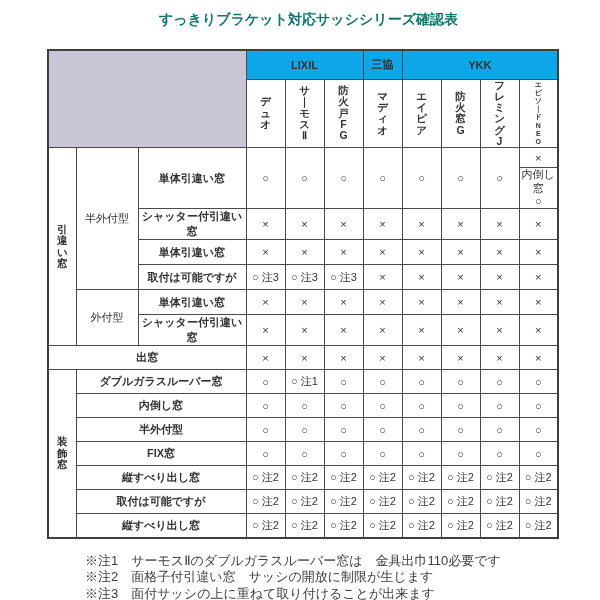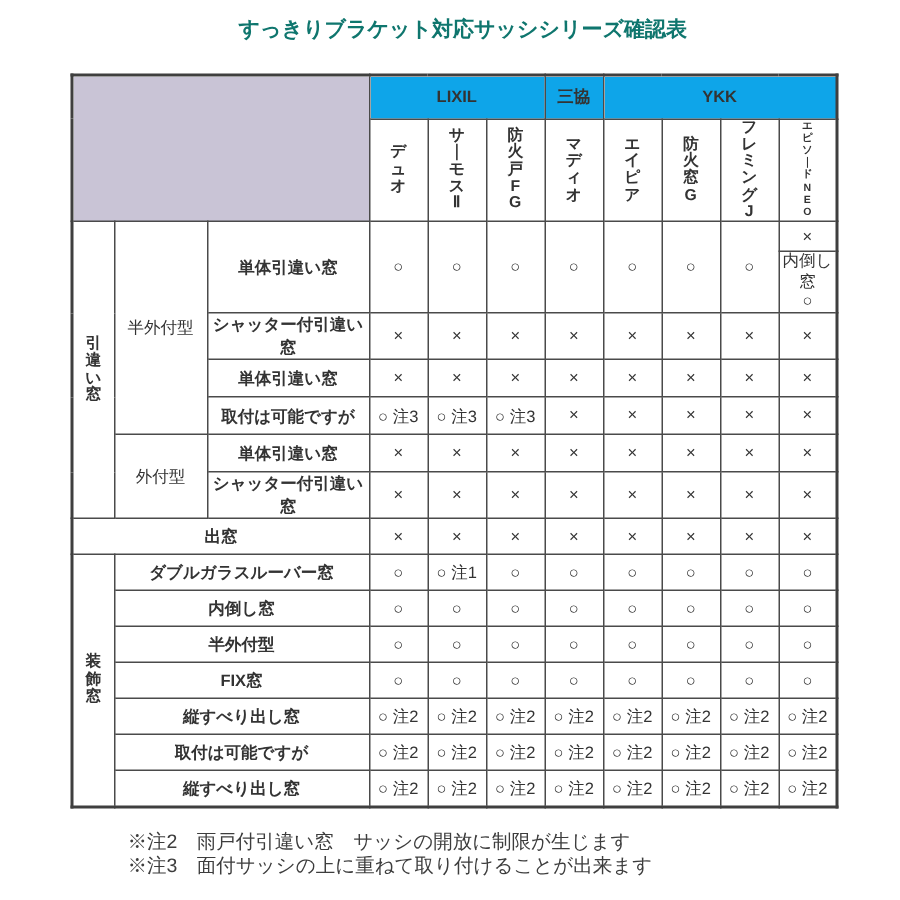--- a/index.html
+++ b/index.html
@@ -300,17 +300,18 @@
       <td class="mark nt bl2">○ 注2</td>
       <td class="mark nt bl2">○ 注2</td>
       <td class="mark nt">○ 注2</td>
       <td class="mark nt">○ 注2</td>
       <td class="mark nt">○ 注2</td>
     </tr>
   </tbody>
     </table>
 
   <div class="notes">
-    <div>※注2　雨戸付引違い窓　サッシの開放に制限が生じます</div>
+    <div>※注1　サーモスⅡのダブルガラスルーバー窓は　金具出巾110必要です</div>
+    <div>※注2　面格子付引違い窓　サッシの開放に制限が生じます</div>
     <div>※注3　面付サッシの上に重ねて取り付けることが出来ます</div>
   </div>
 
 </div>
 
 </body></html>

